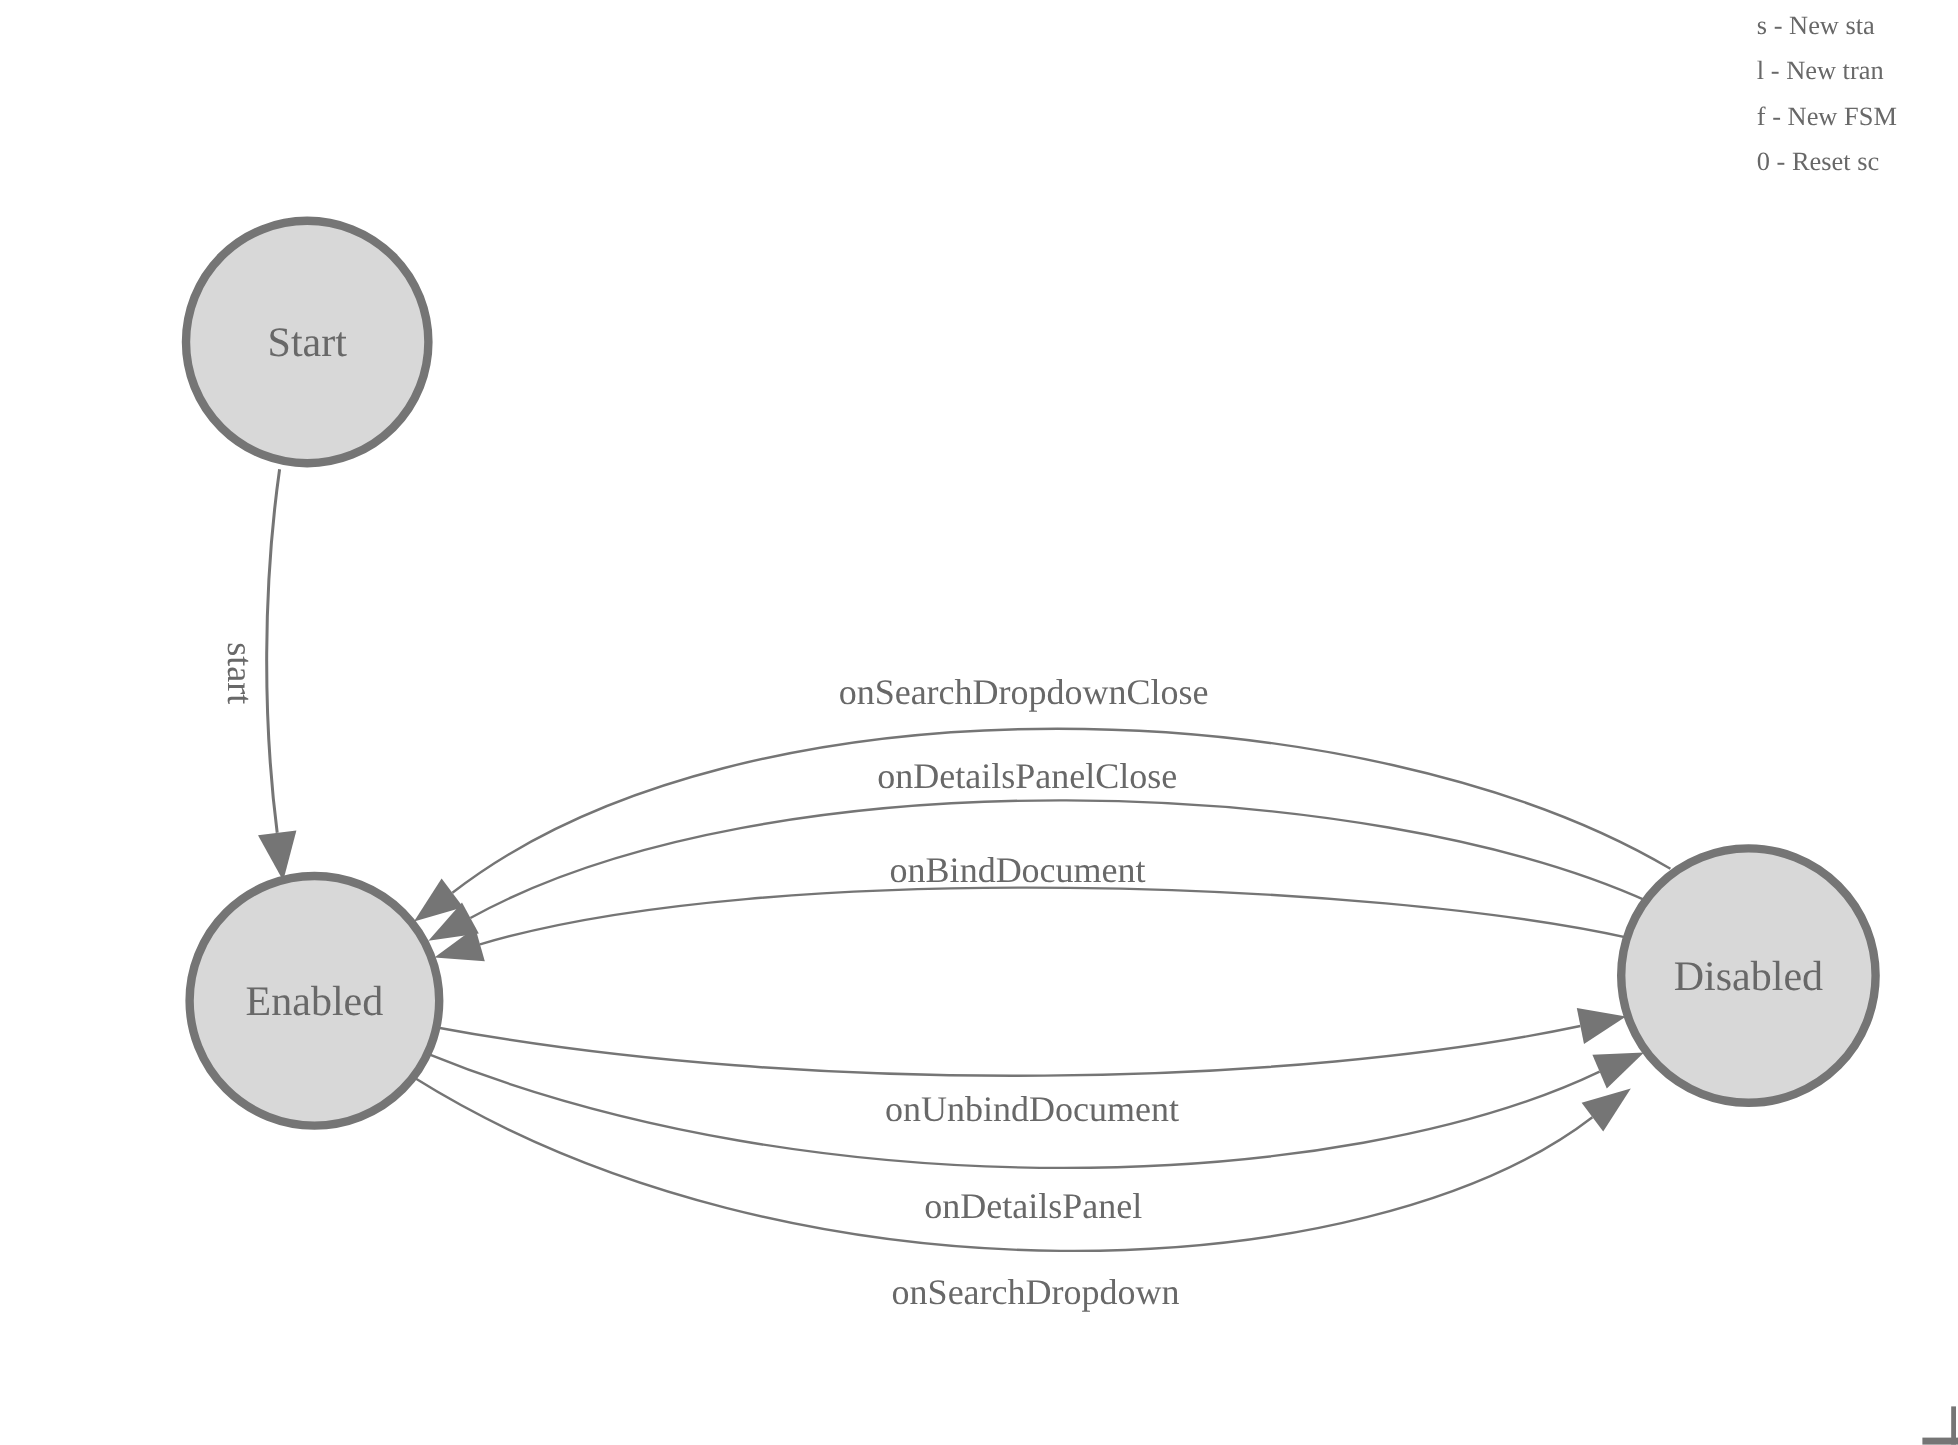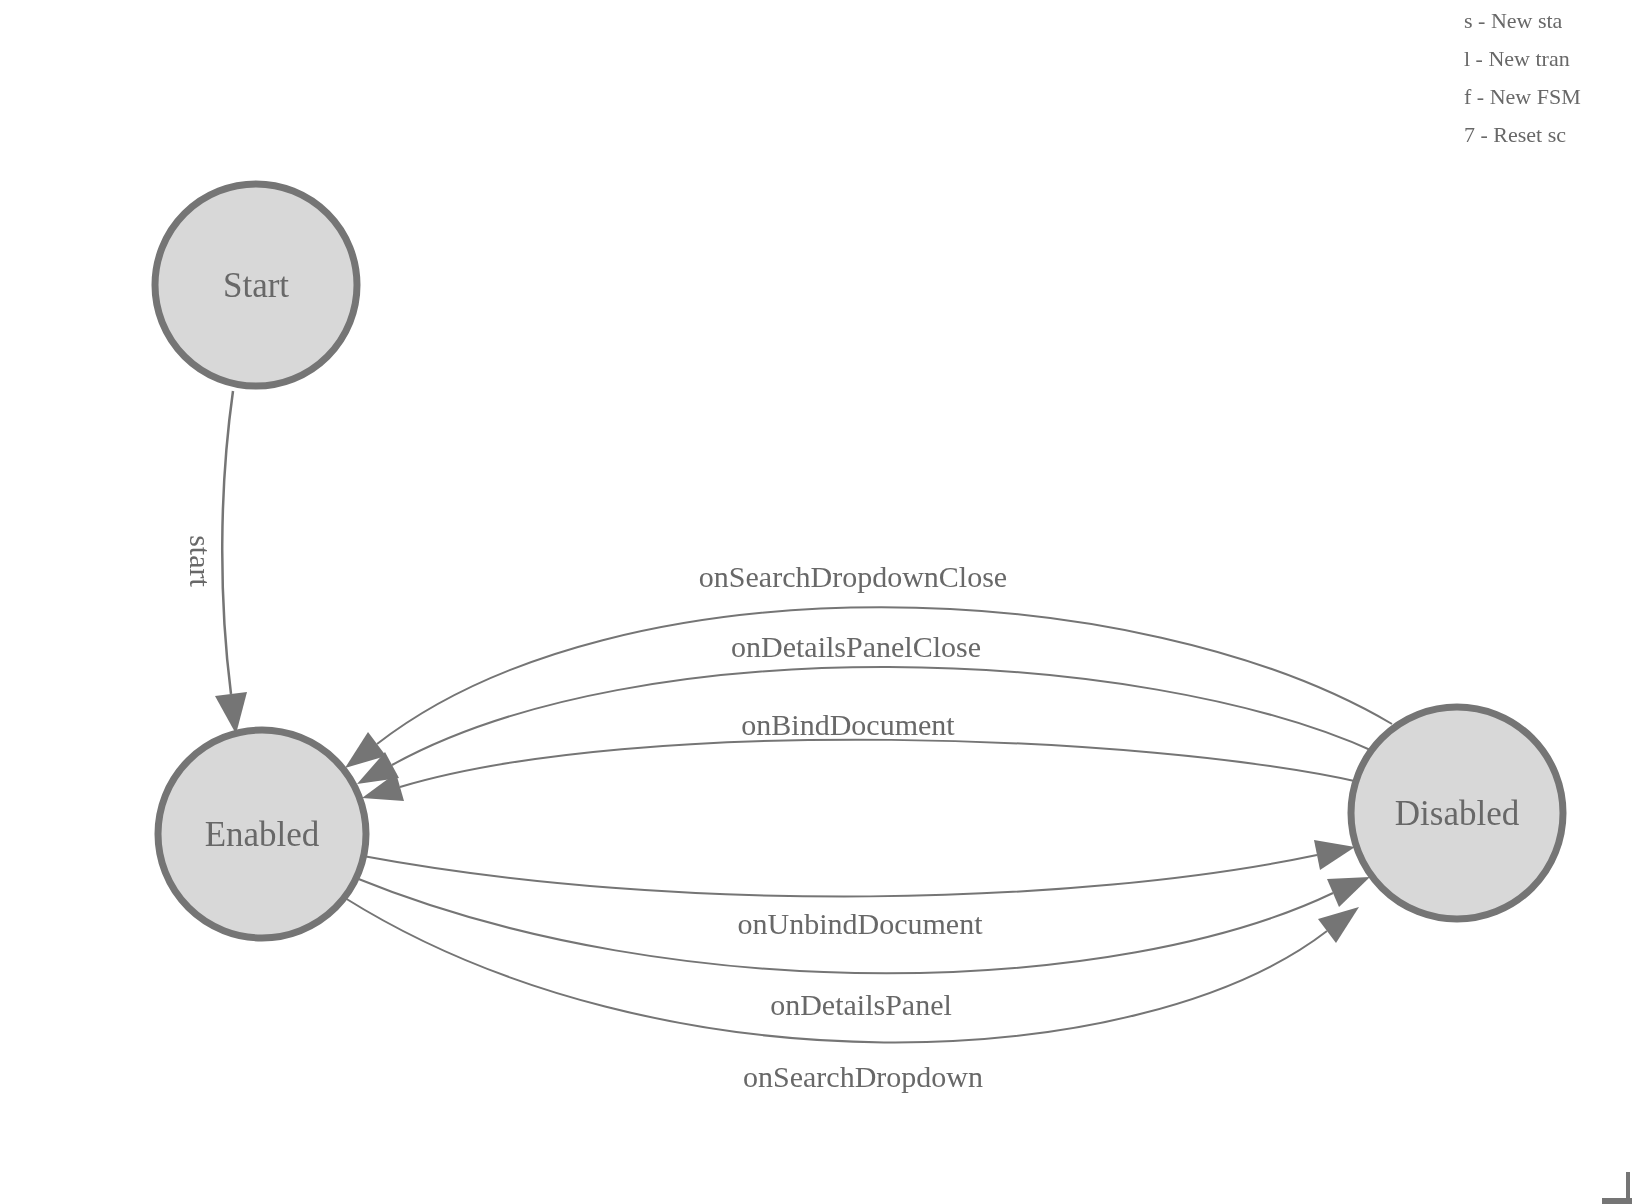--- a/index.html
+++ b/index.html
@@ -136,19 +136,19 @@
     <g>
       <circle class="state-circle" cx="1457" cy="813" r="106"></circle>
       <text class="node-label" x="1457" y="825">Disabled</text>
     </g>
   </svg>
 
   <div id="legend">
     <div>s - New sta</div>
     <div>l - New tran</div>
     <div>f - New FSM</div>
-    <div>7 - Reset sc</div>
+    <div>0 - Reset sc</div>
   </div>
 
   <div class="corner-v"></div>
   <div class="corner-h"></div>
 
 </div>
 
 </body></html>

